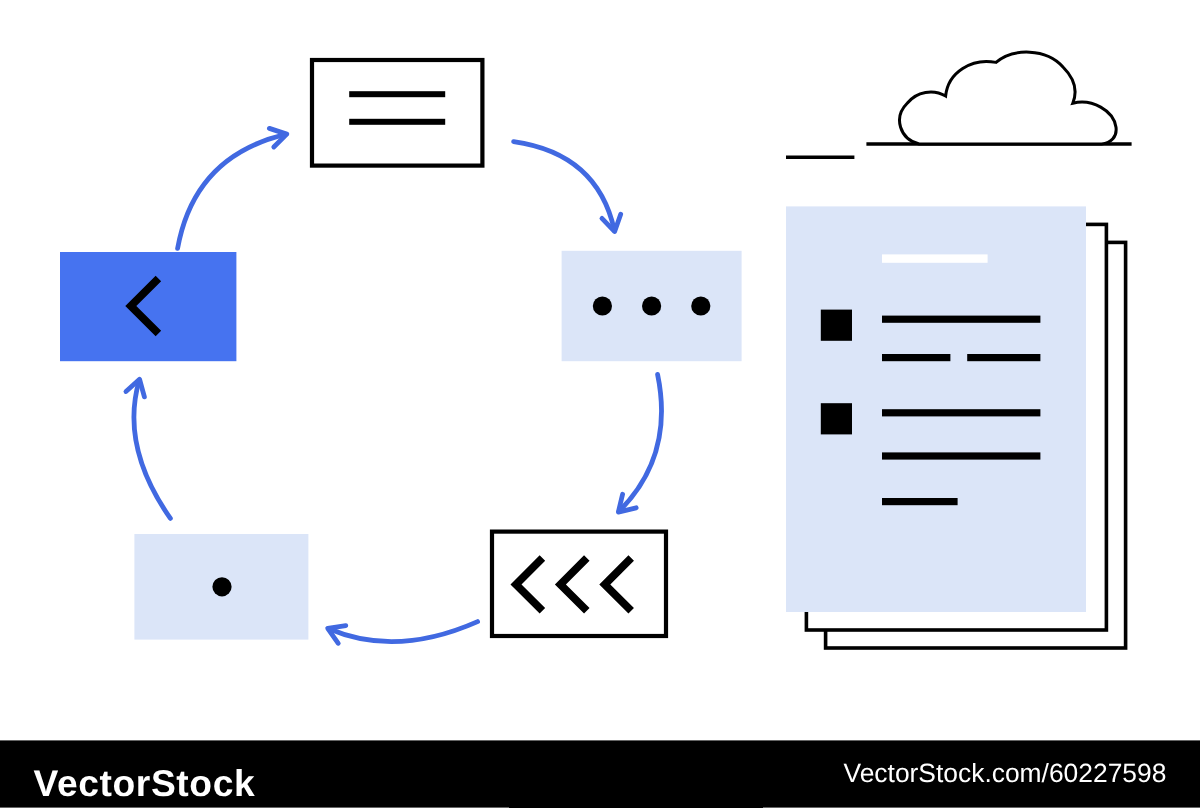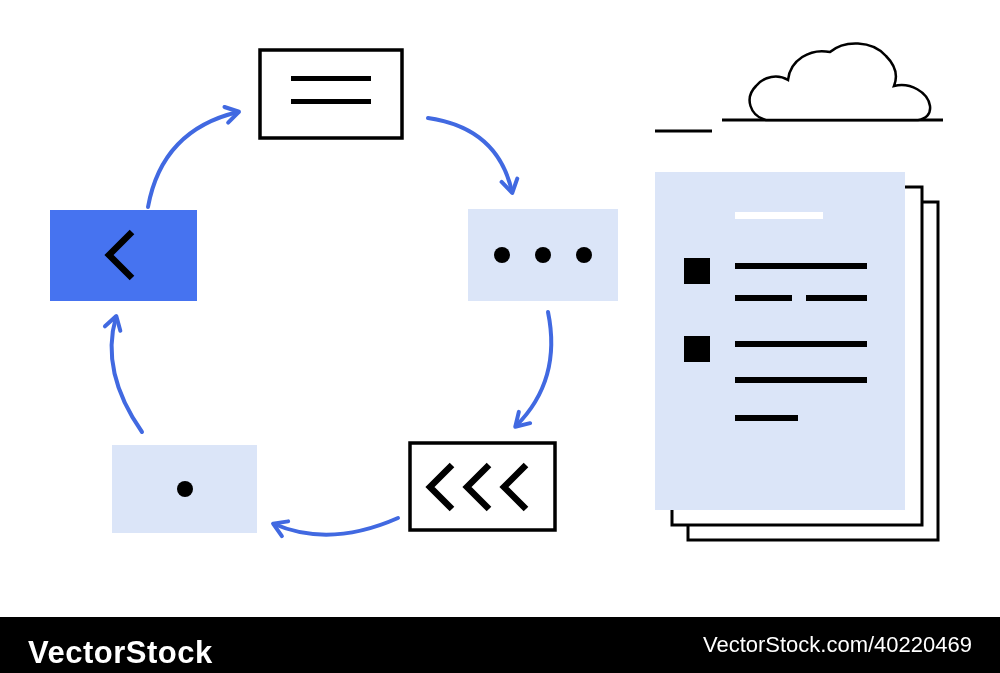--- a/index.html
+++ b/index.html
@@ -134,14 +134,14 @@
         <rect class="ink" x="735" y="341" width="132" height="6"></rect>
         <rect class="ink" x="735" y="377" width="132" height="6"></rect>
         <rect class="ink" x="735" y="415" width="63" height="6"></rect>
       </g>
     </g>
   </svg>
 </div>
 
 <div class="footer">
   <span class="brand">VectorStock</span>
-  <span class="watermark">VectorStock.com/40220469</span>
+  <span class="watermark">VectorStock.com/60227598</span>
 </div>
 
 </body></html>

